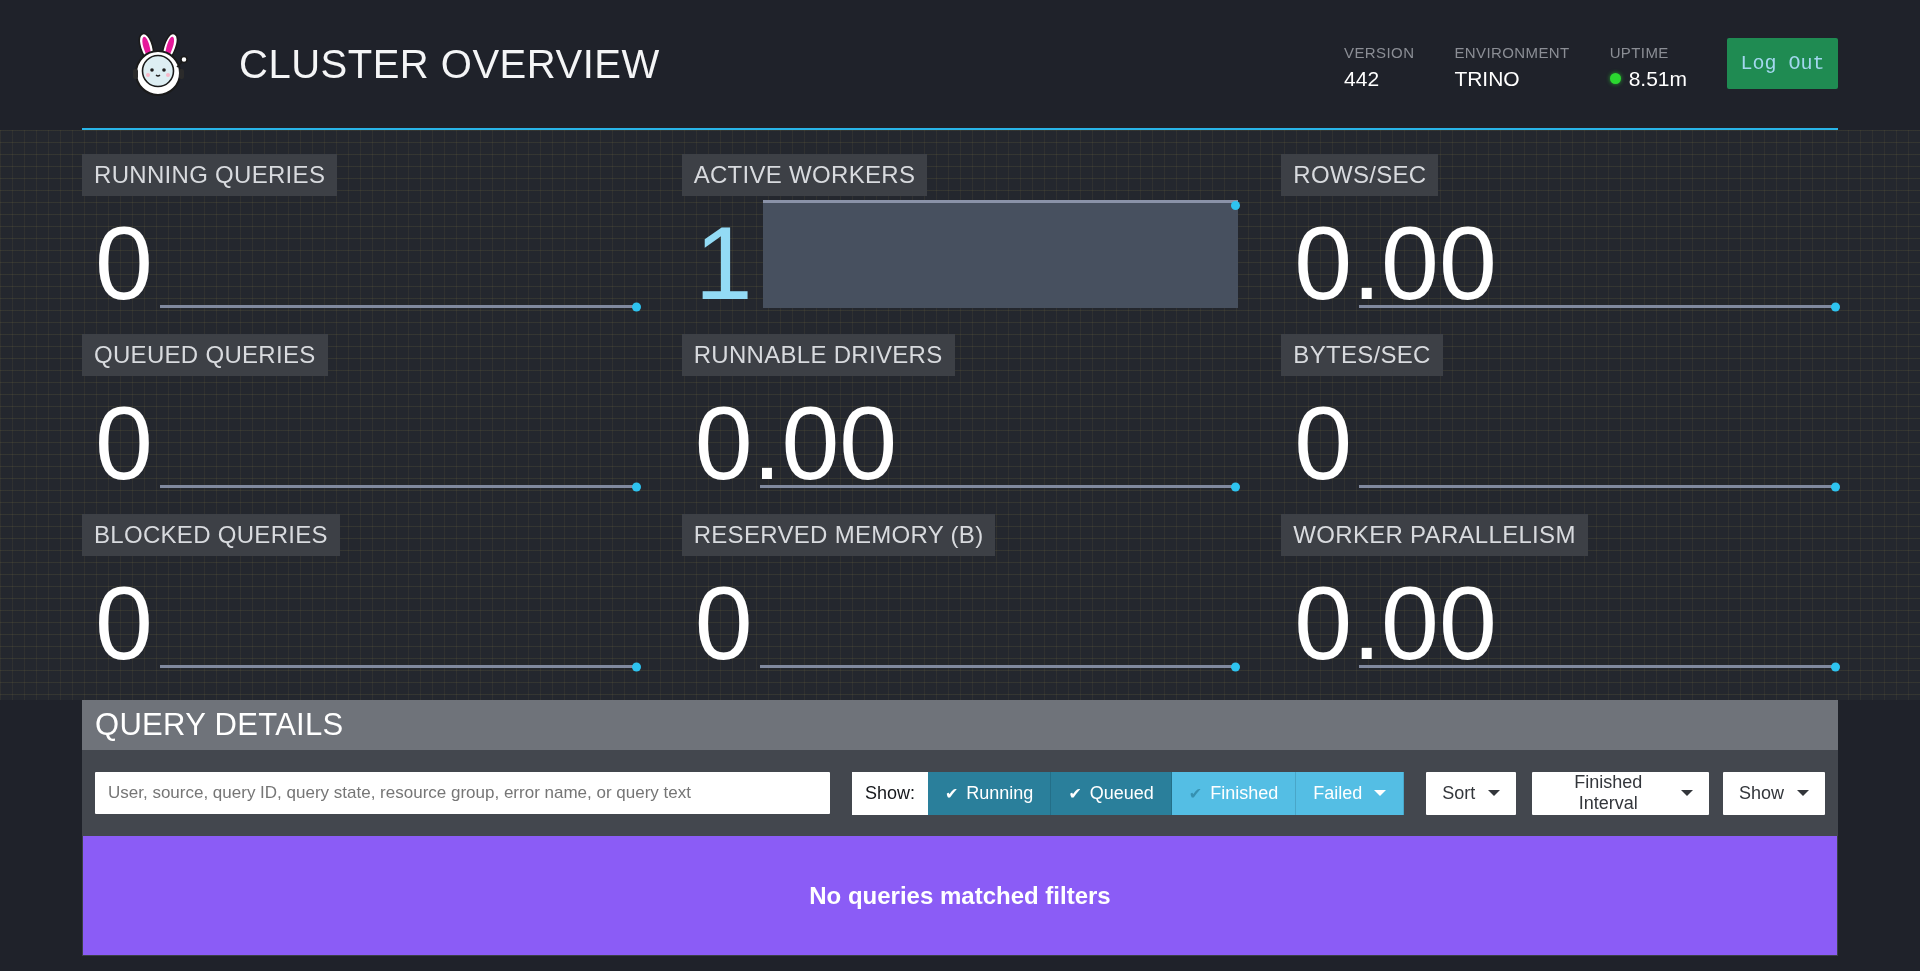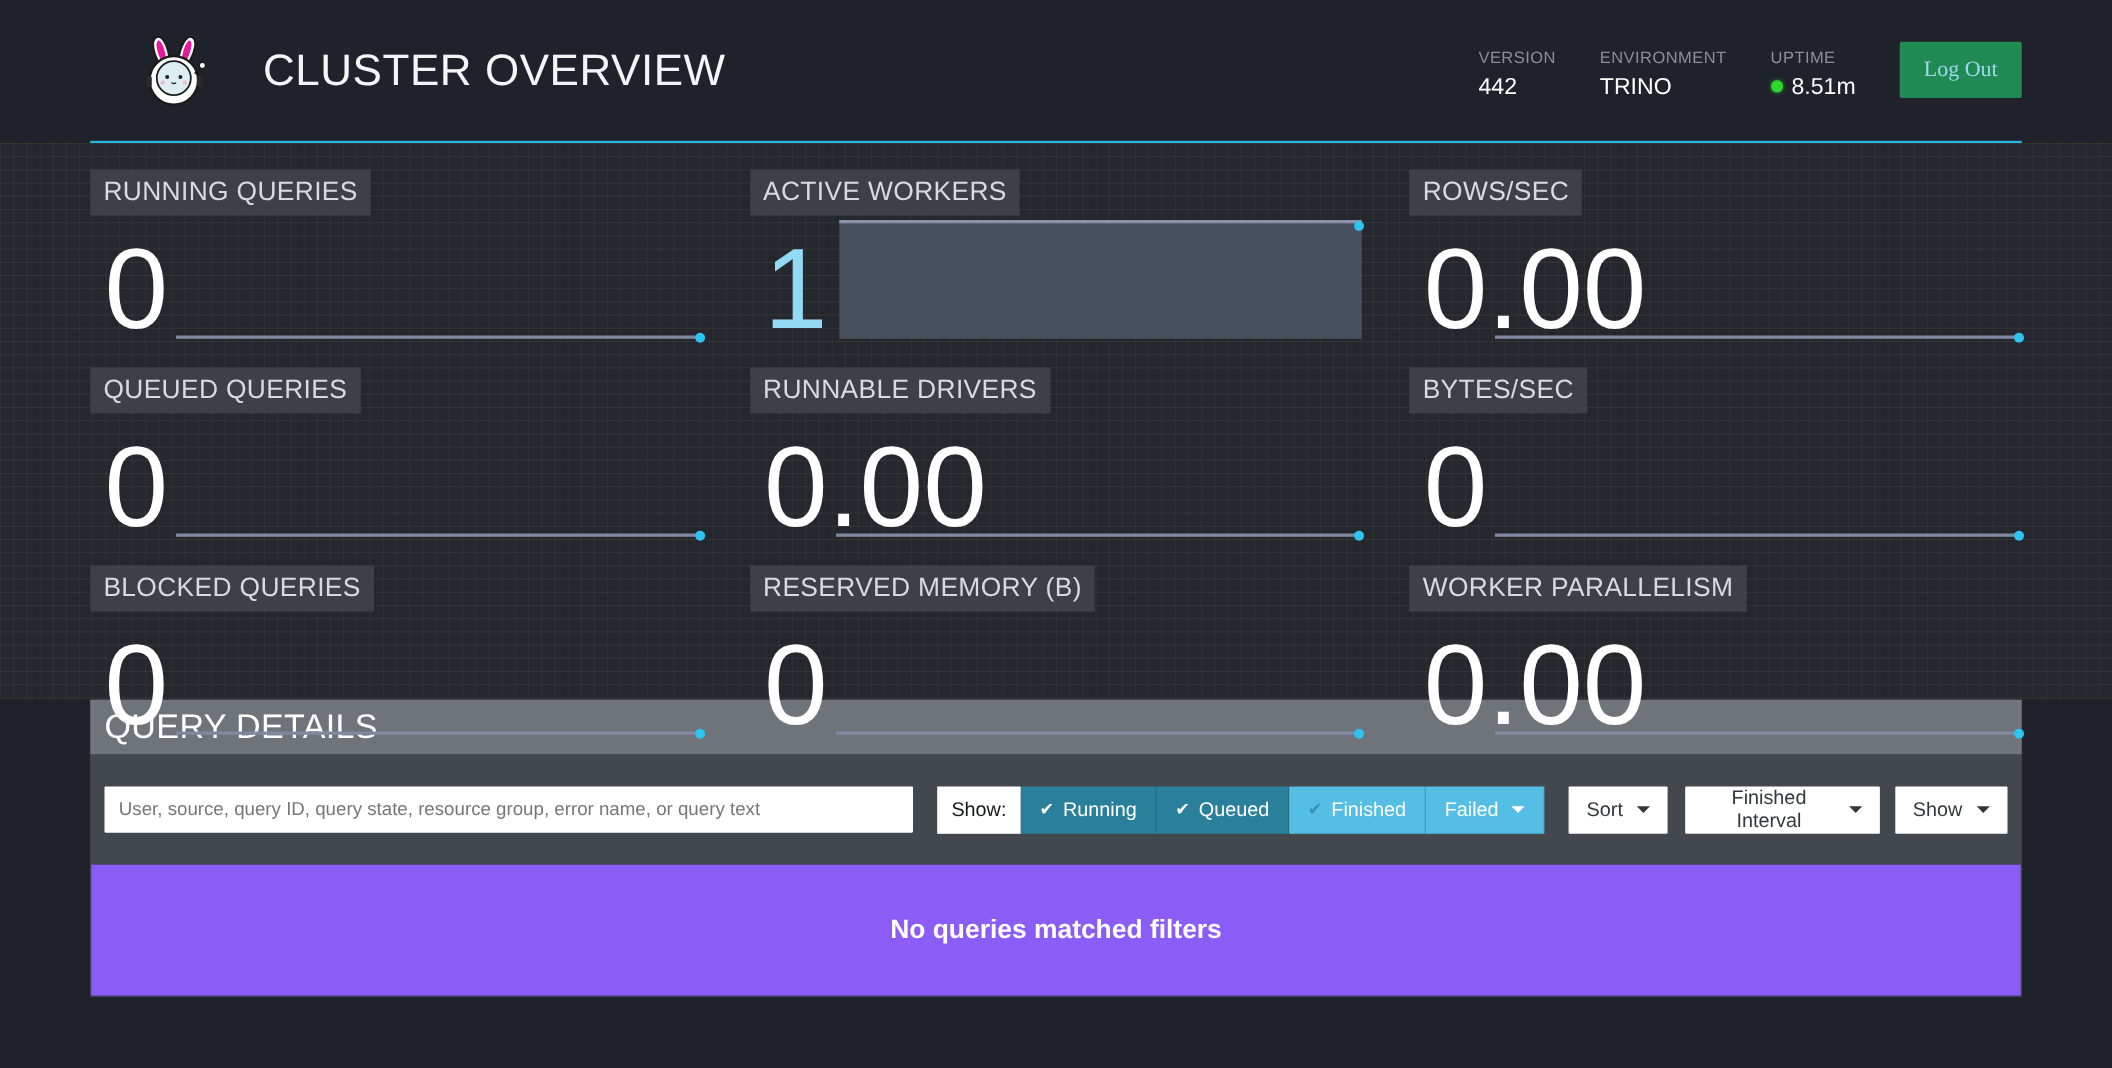--- a/index.html
+++ b/index.html
@@ -28,28 +28,28 @@
   .meta-value { font-size: 21px; color: #ffffff; display: flex; align-items: center; }
   .status-dot {
     width: 11px; height: 11px; border-radius: 50%;
     background: #2bd830; margin-right: 8px; display: inline-block;
     box-shadow: 0 0 4px rgba(43,216,48,0.7);
   }
   .logout-btn {
     width: 111px; height: 51px;
     background: #1f8b52; color: #a3d7ef;
     border: none; border-radius: 2px;
-    font-size: 20px; font-family: Liberation Serif, serif;
+    font-size: 20px; font-family: Liberation Mono, monospace;
     cursor: pointer; margin-bottom: 2px;
   }
   .divider { height: 2px; background: #29b5e8; }
 
   
   .stats {
-    height: 506px;
+    height: 570px;
     background-color: #24272e;
     background-image:
       linear-gradient(rgba(165,150,75,0.13) 1px, transparent 1px),
       linear-gradient(90deg, rgba(165,150,75,0.09) 1px, transparent 1px);
     background-size: 12px 12px;
     padding: 24px 0 0 0;
   }
   .cards {
     display: grid;
     grid-template-columns: repeat(3, 1fr);
@@ -88,21 +88,21 @@
   
   .qd-header {
     height: 50px; background: #6f737a;
     display: flex; align-items: center;
     padding-left: 13px;
     font-size: 31px; font-weight: 400; color: #ffffff;
     letter-spacing: 0.3px;
     text-align: right;
   }
   .qd-toolbar {
-    height: 100px; background: #43474e;
+    height: 86px; background: #43474e;
     display: flex; align-items: center;
     padding: 0 13px;
   }
   .search-input {
     width: 796px; height: 42px;
     border: none; border-radius: 1px;
     padding: 0 13px;
     font-size: 17px; font-family: "Liberation Sans", sans-serif;
     color: #333; background: #ffffff;
   }

